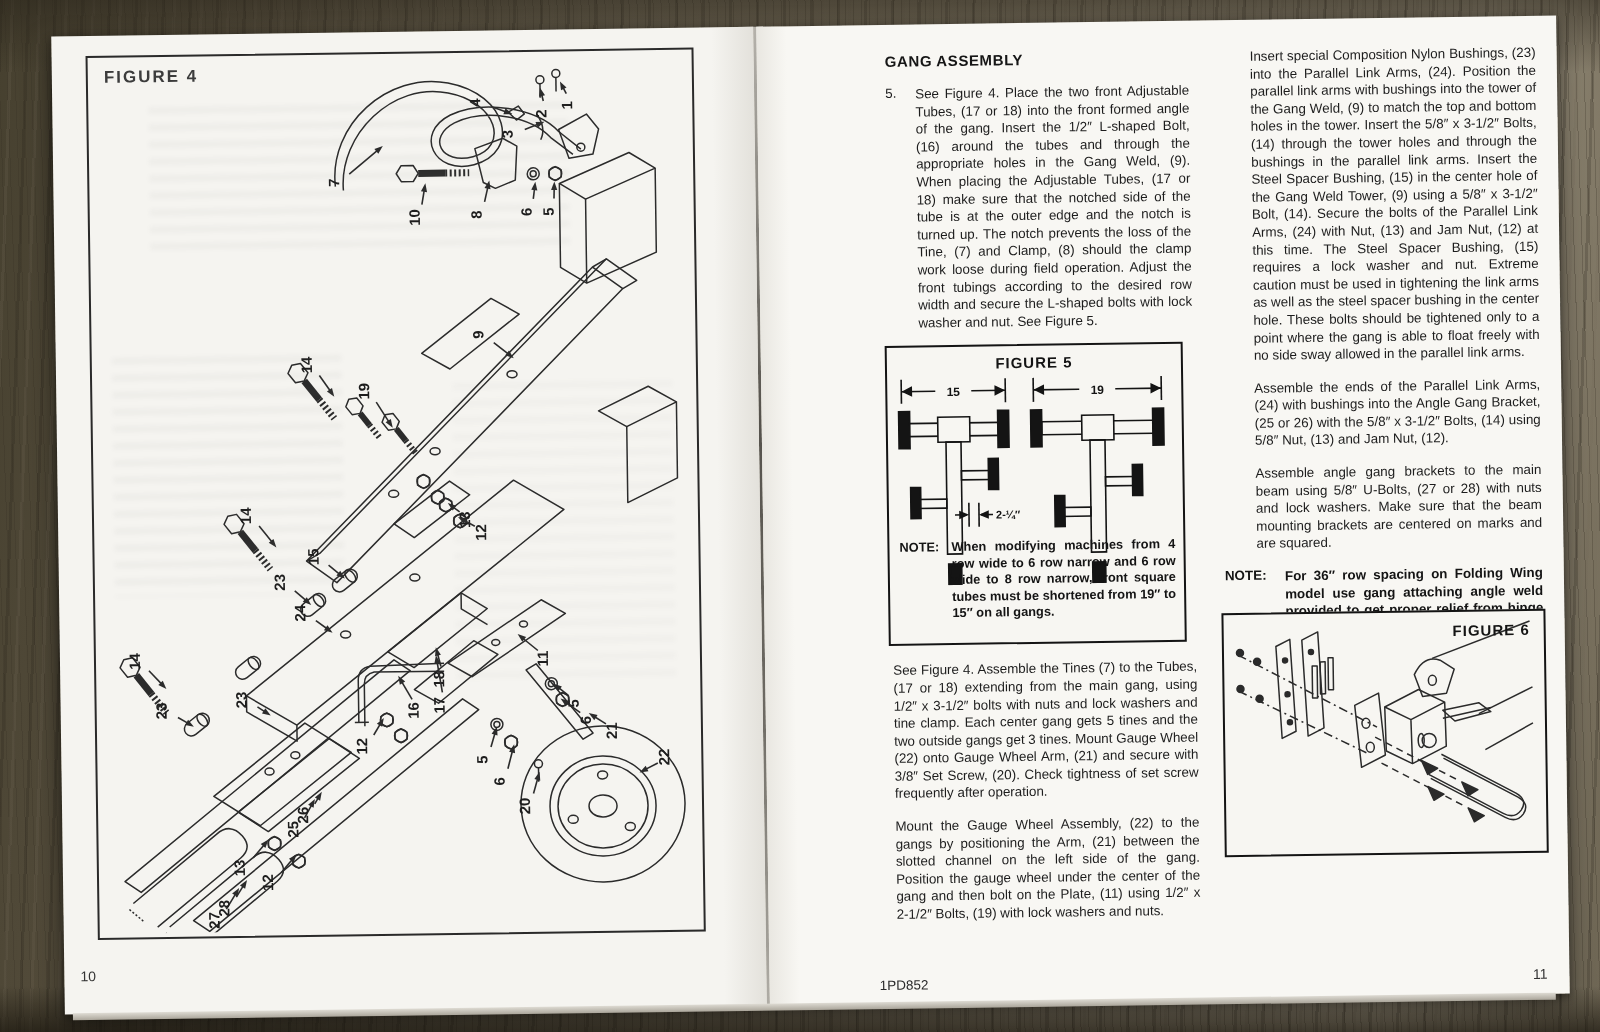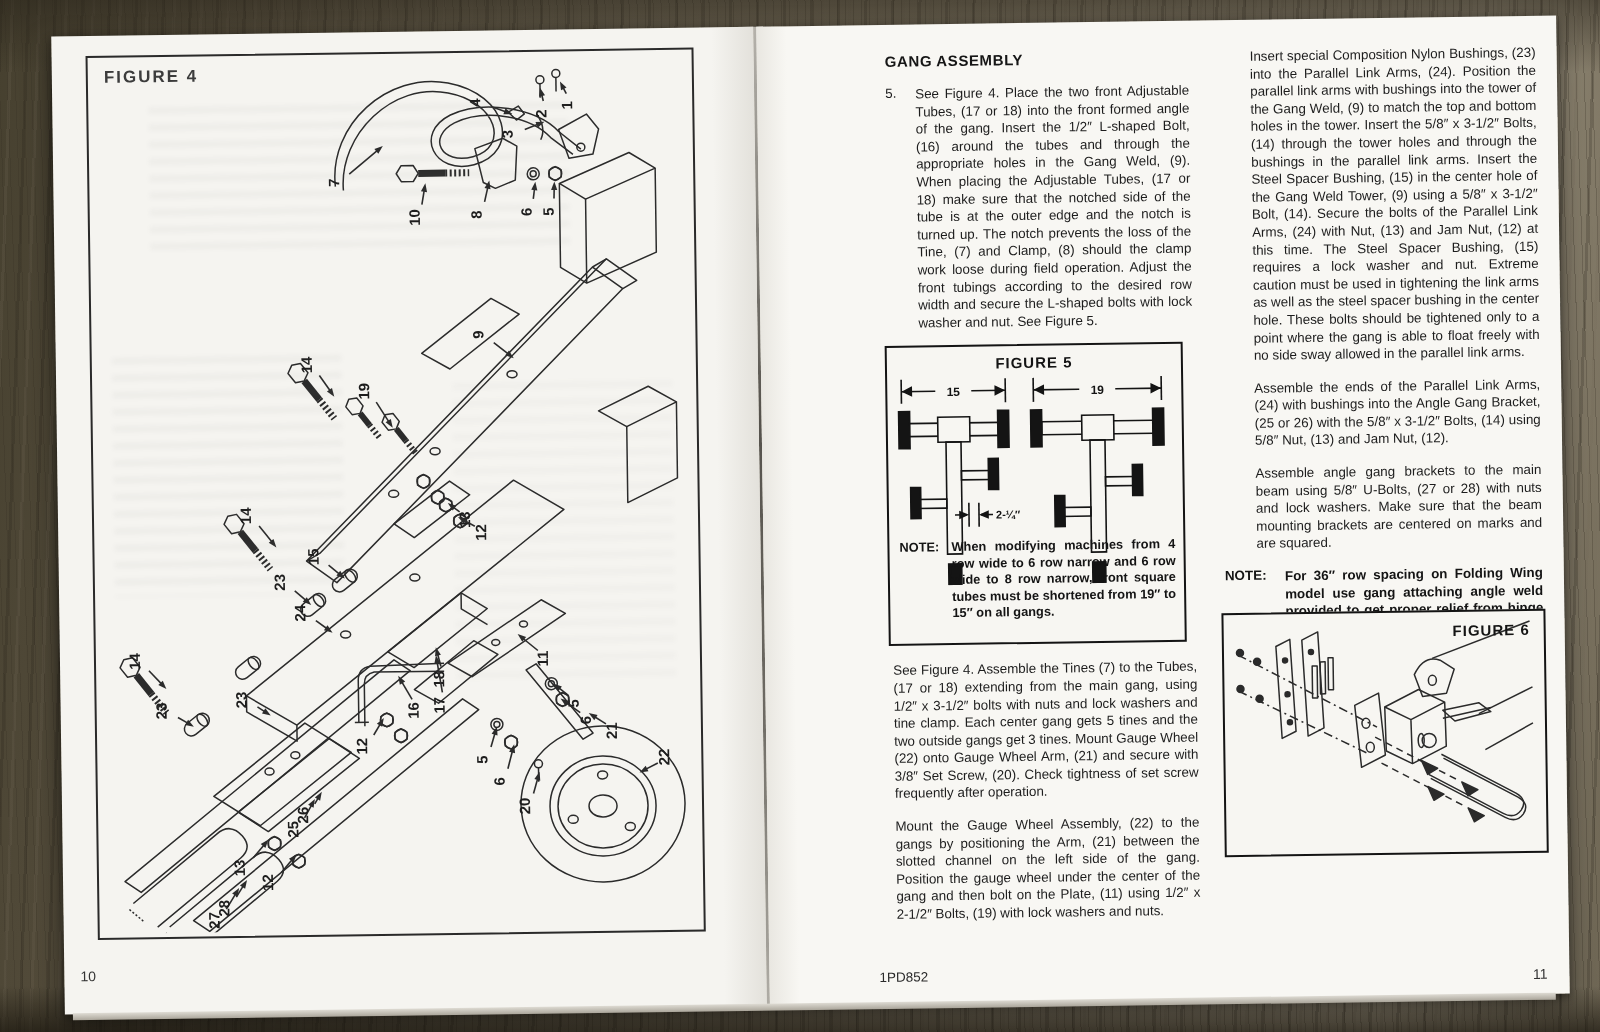--- a/index.html
+++ b/index.html
@@ -73,21 +73,21 @@
   .fig5-note .note-label{width:52px;font-size:12.8px;}
   .fig5-note .note-text{font-size:12.8px;line-height:16.4px;}
   .fig6-box{
     position:absolute;left:457px;top:593px;width:320px;height:240px;
     border:2.5px solid #141414;background:#f7f6f2;
   }
   .fig6-title{
     position:absolute;top:10px;right:14px;
     font-size:15px;font-weight:bold;letter-spacing:1px;color:#141414;
   }
-  .footer-code{position:absolute;left:110px;bottom:18px;font-size:13.5px;color:#2a2a2a;}
+  .footer-code{position:absolute;left:110px;bottom:10px;font-size:13.5px;color:#2a2a2a;}
   svg text{font-family:"Liberation Sans",sans-serif;}
 </style>
 </head>
 <body>
 
 <div class="photo">
   <div class="booklet">
 
     <div class="page page-left">
       <div class="fig4-frame">

